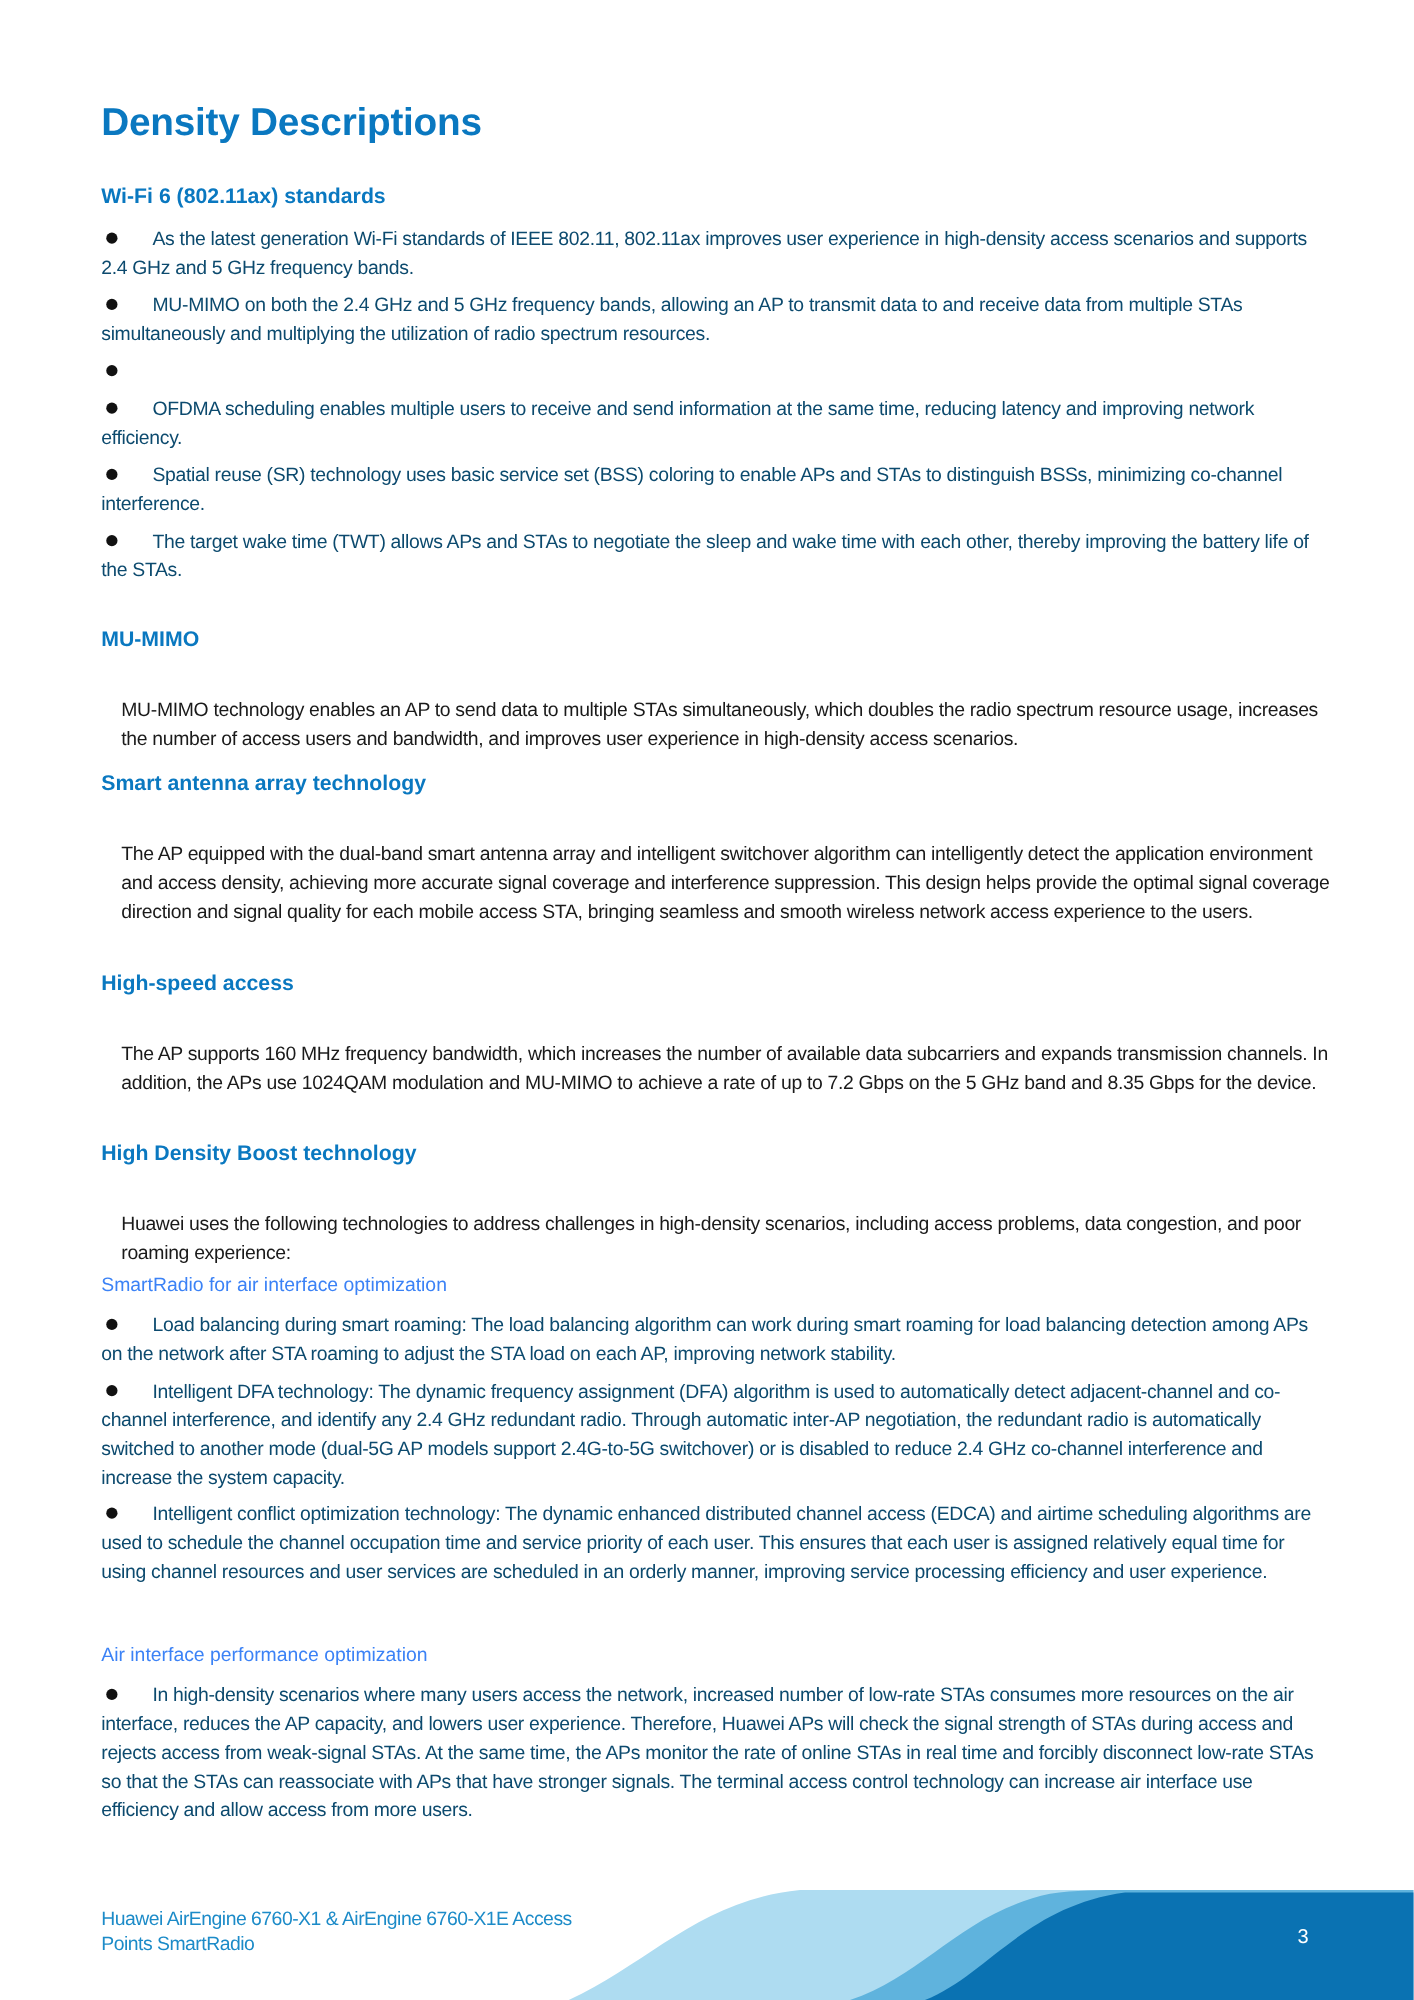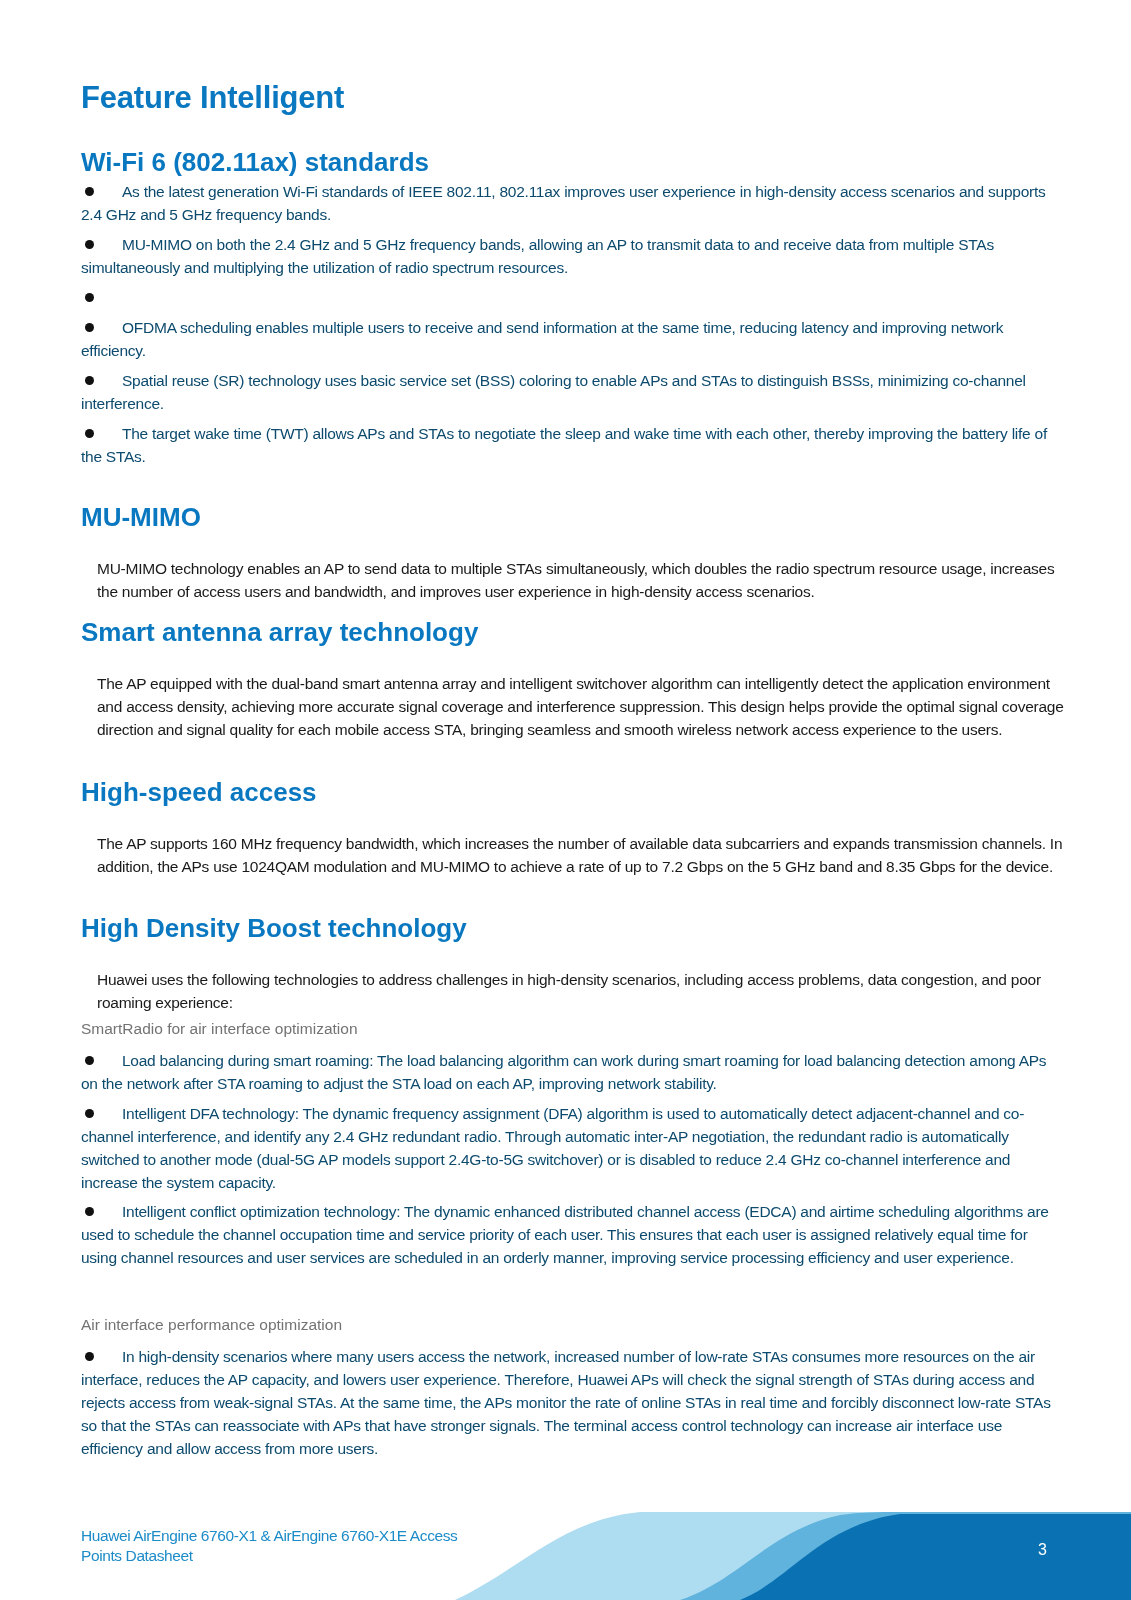--- a/index.html
+++ b/index.html
@@ -1,41 +1,41 @@
 <!DOCTYPE html>
 <html><head>
   <meta charset="utf-8">
   <style>
     html, body { margin: 0; padding: 0; background: #ffffff; }
     body { width: 1131px; height: 1600px; position: relative; overflow: hidden;
       font-family: "Liberation Sans", sans-serif; color: #1a1a1a; }
     .page { position: absolute; left: 81px; top: 0; width: 980px; }
     .page-title { position: absolute; top: 80px; left: 0; margin: 0;
       font-size: 31px; font-weight: bold; color: #0a78c0; letter-spacing: -0.2px; }
-    .section-title { position: absolute; left: 0; margin: 0; font-size: 26px;
+    .section-title { position: absolute; left: 0; margin: 0; font-size: 17px;
       font-weight: bold; color: #0a78c0; }
     .sub-title { position: absolute; left: 0; margin: 0; font-size: 15.5px;
-      color: #737373; font-weight: normal; }
+      color: #3b82f6; font-weight: normal; }
     .para { position: absolute; left: 0; width: 970px; margin: 16px; font-size: 15.5px;
       line-height: 23px; color: #1a1a1a; letter-spacing: -0.25px; }
     .bullet { position: absolute; left: 0; width: 970px; margin: 0; font-size: 15.5px;
       line-height: 23px; color: #0c4a6e; letter-spacing: -0.25px; }
     .bullet .dot { display: inline-block; width: 9px; height: 9px; border-radius: 50%;
       background: #111; margin: 0 28px 2px 4px; vertical-align: middle; }
     .footer-text { position: absolute; left: 81px; top: 1526px; font-size: 15.5px;
       line-height: 20px; color: #1c8bc8; letter-spacing: -0.4px; }
     .page-number { position: absolute; left: 1038px; top: 1541px; font-size: 16px;
       color: #ffffff; }
     .wave { position: absolute; left: 0; top: 1500px; width: 1131px; height: 100px; }
   </style>
 </head>
 <body>
 
 <div class="page">
-  <h1 class="page-title">Feature Intelligent</h1>
+  <h1 class="page-title">Density Descriptions</h1>
 
   <h2 class="section-title" style="top:147px">Wi-Fi 6 (802.11ax) standards</h2>
   <p class="bullet" style="top:180px"><span class="dot"></span><span>As the latest generation Wi-Fi standards of IEEE 802.11, 802.11ax improves user experience in high-density access scenarios and supports 2.4 GHz and 5 GHz frequency bands.</span></p>
   <p class="bullet" style="top:233px"><span class="dot"></span><span>MU-MIMO on both the 2.4 GHz and 5 GHz frequency bands, allowing an AP to transmit data to and receive data from multiple STAs simultaneously and multiplying the utilization of radio spectrum resources.</span></p>
   <p class="bullet" style="top:286px"><span class="dot"></span></p>
   <p class="bullet" style="top:316px"><span class="dot"></span><span>OFDMA scheduling enables multiple users to receive and send information at the same time, reducing latency and improving network efficiency.</span></p>
   <p class="bullet" style="top:369px"><span class="dot"></span><span>Spatial reuse (SR) technology uses basic service set (BSS) coloring to enable APs and STAs to distinguish BSSs, minimizing co-channel interference.</span></p>
   <p class="bullet" style="top:422px"><span class="dot"></span><span>The target wake time (TWT) allows APs and STAs to negotiate the sleep and wake time with each other, thereby improving the battery life of the STAs.</span></p>
 
   <h2 class="section-title" style="top:502px">MU-MIMO</h2>
@@ -60,15 +60,15 @@
 </div>
 
 <svg class="wave" viewBox="0 0 1131 100" preserveAspectRatio="none">
   <path d="M455,100 C520,70 560,20 640,12 L1131,12 L1131,100 Z" fill="#aedcf1"></path>
   <path d="M680,100 C740,80 770,30 840,15 C860,12 880,12 900,12 L1131,12 L1131,100 Z" fill="#5fb3dd"></path>
   <path d="M740,100 C790,80 820,25 900,14 L1131,14 L1131,100 Z" fill="#0a72b2"></path>
 </svg>
 
 <div class="footer-text">
   <div>Huawei AirEngine 6760-X1 &amp; AirEngine 6760-X1E Access</div>
-  <div>Points Datasheet</div>
+  <div>Points SmartRadio</div>
 </div>
 <div class="page-number">3</div>
 
 </body></html>

